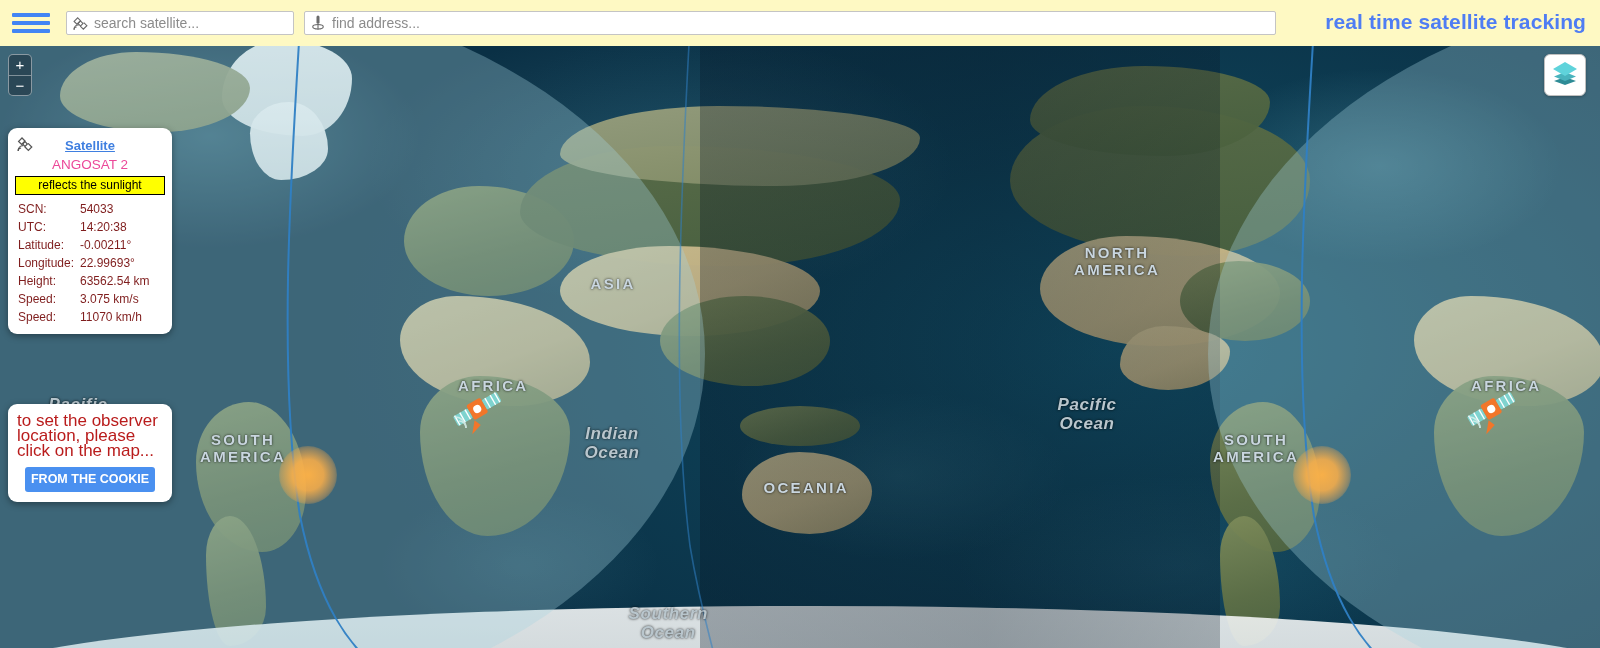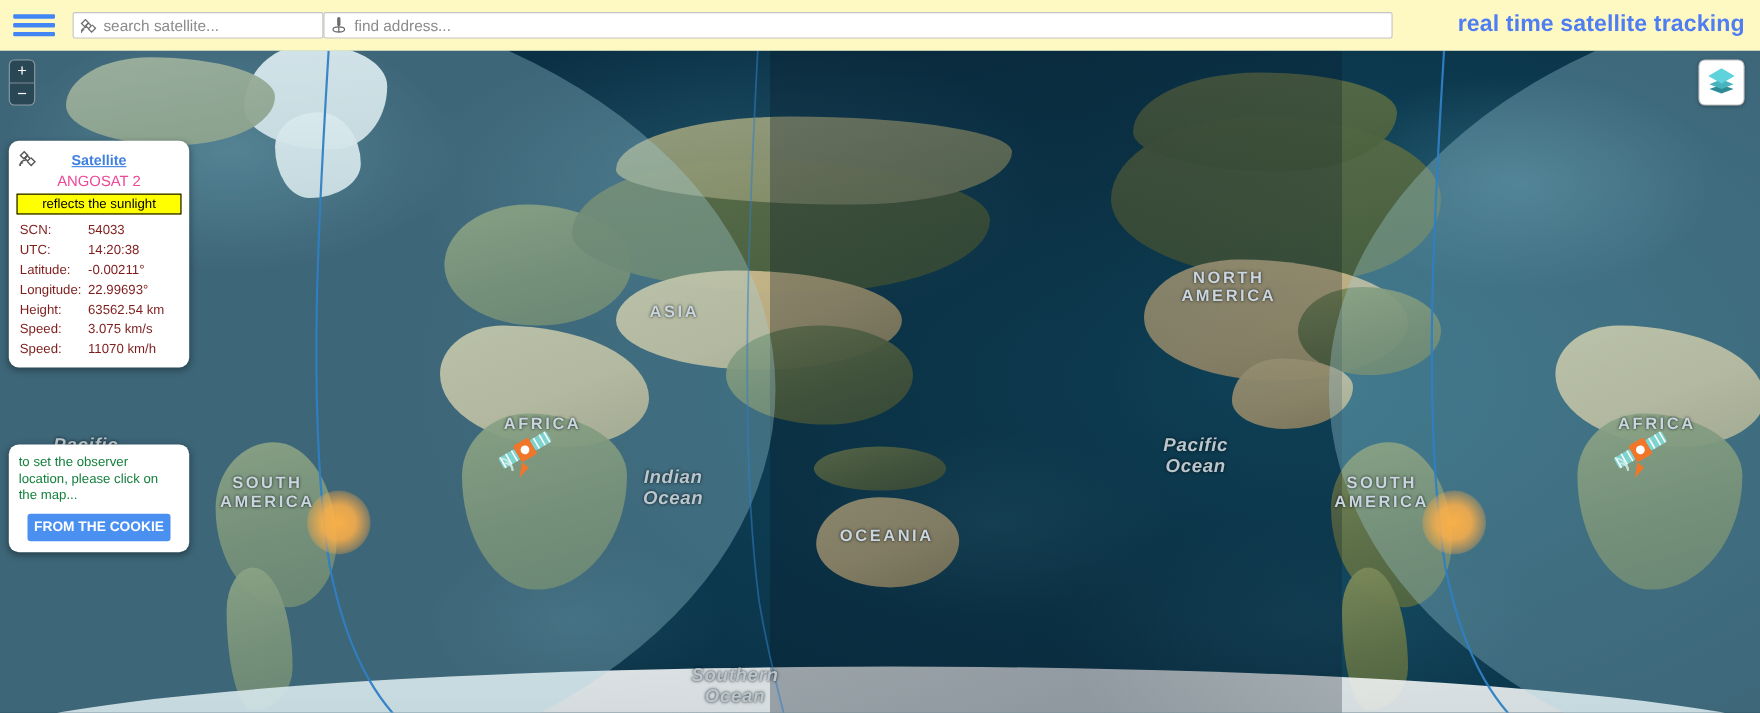--- a/index.html
+++ b/index.html
@@ -29,21 +29,21 @@
     display: block; height: 4px; width: 38px;
     background: #4285f4; border-radius: 1px;
   }
   .search-wrap {
     position: relative; height: 24px;
     border: 1px solid #c4c4c4; background: #fff;
     display: flex; align-items: center;
     border-radius: 2px;
   }
   #sat-search-wrap { width: 228px; margin-left: 6px; }
-  #addr-search-wrap { width: 972px; margin-left: 0; }
+  #addr-search-wrap { width: 972px; margin-left: 10px; }
   .search-ico {
     width: 22px; height: 22px; flex: 0 0 22px;
     display: flex; align-items: center; justify-content: center;
     margin-left: 2px;
   }
   .search-input {
     border: 0; outline: 0; background: transparent;
     height: 22px; flex: 1 1 auto;
     font-family: "Liberation Sans", sans-serif;
     font-size: 14px; color: #333;
@@ -199,21 +199,21 @@
     padding: 1px 0 2px;
   }
   .kv {
     display: flex; font-size: 12px; color: #7f1d1d;
     padding: 0 0 0 10px; line-height: 18px;
   }
   .kv .k { width: 62px; flex: 0 0 62px; }
   .kv .v { flex: 1 1 auto; }
 
   #obs-panel { left: 8px; top: 358px; width: 164px; padding: 9px 9px 10px; }
-  #obs-text { font-size: 12px; color: #15803d; line-height: 15px; }
+  #obs-text { font-size: 17px; color: #b91c1c; line-height: 15px; }
   #obs-btn {
     display: block; width: 130px; margin: 9px auto 0;
     background: #4a90f0; color: #fff; border: 0;
     border-radius: 3px; padding: 5px 0 6px;
     font-size: 12.5px; font-weight: bold; cursor: pointer;
     font-family: "Liberation Sans", sans-serif;
   }
 </style>
 </head>
 <body>

